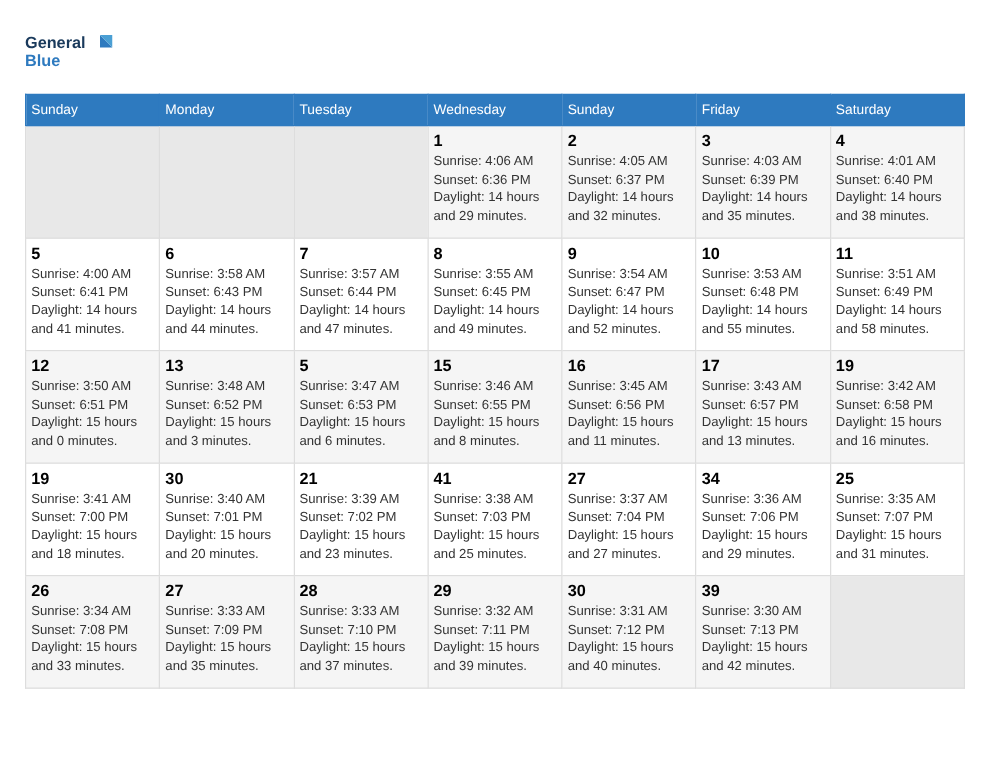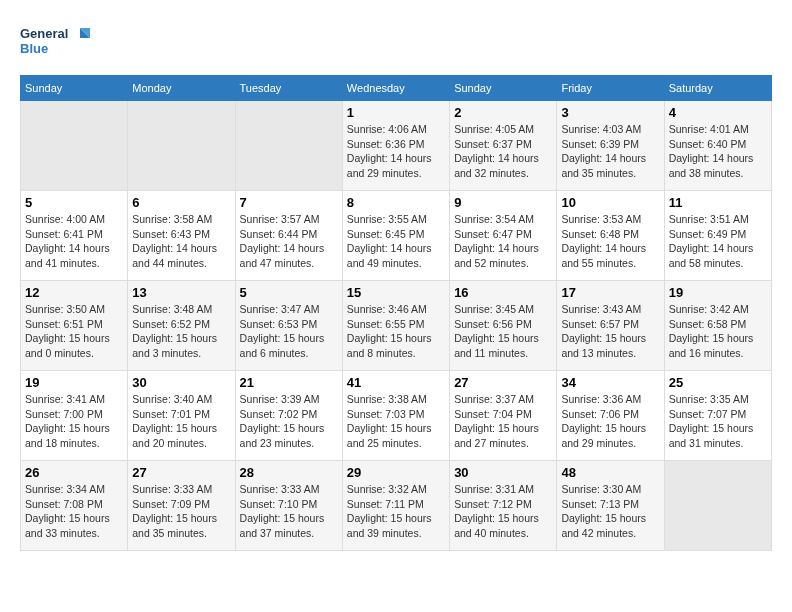--- a/index.html
+++ b/index.html
@@ -235,19 +235,19 @@
         </td>
         <td>
           <span class="day-number">29</span>
           <div class="day-info">Sunrise: 3:32 AM<br>Sunset: 7:11 PM<br>Daylight: 15 hours<br>and 39 minutes.</div>
         </td>
         <td>
           <span class="day-number">30</span>
           <div class="day-info">Sunrise: 3:31 AM<br>Sunset: 7:12 PM<br>Daylight: 15 hours<br>and 40 minutes.</div>
         </td>
         <td>
-          <span class="day-number">48</span>
+          <span class="day-number">39</span>
           <div class="day-info">Sunrise: 3:30 AM<br>Sunset: 7:13 PM<br>Daylight: 15 hours<br>and 42 minutes.</div>
         </td>
         <td class="empty-cell"></td>
       </tr>
     </tbody>
 </table>
 
 </body></html>

